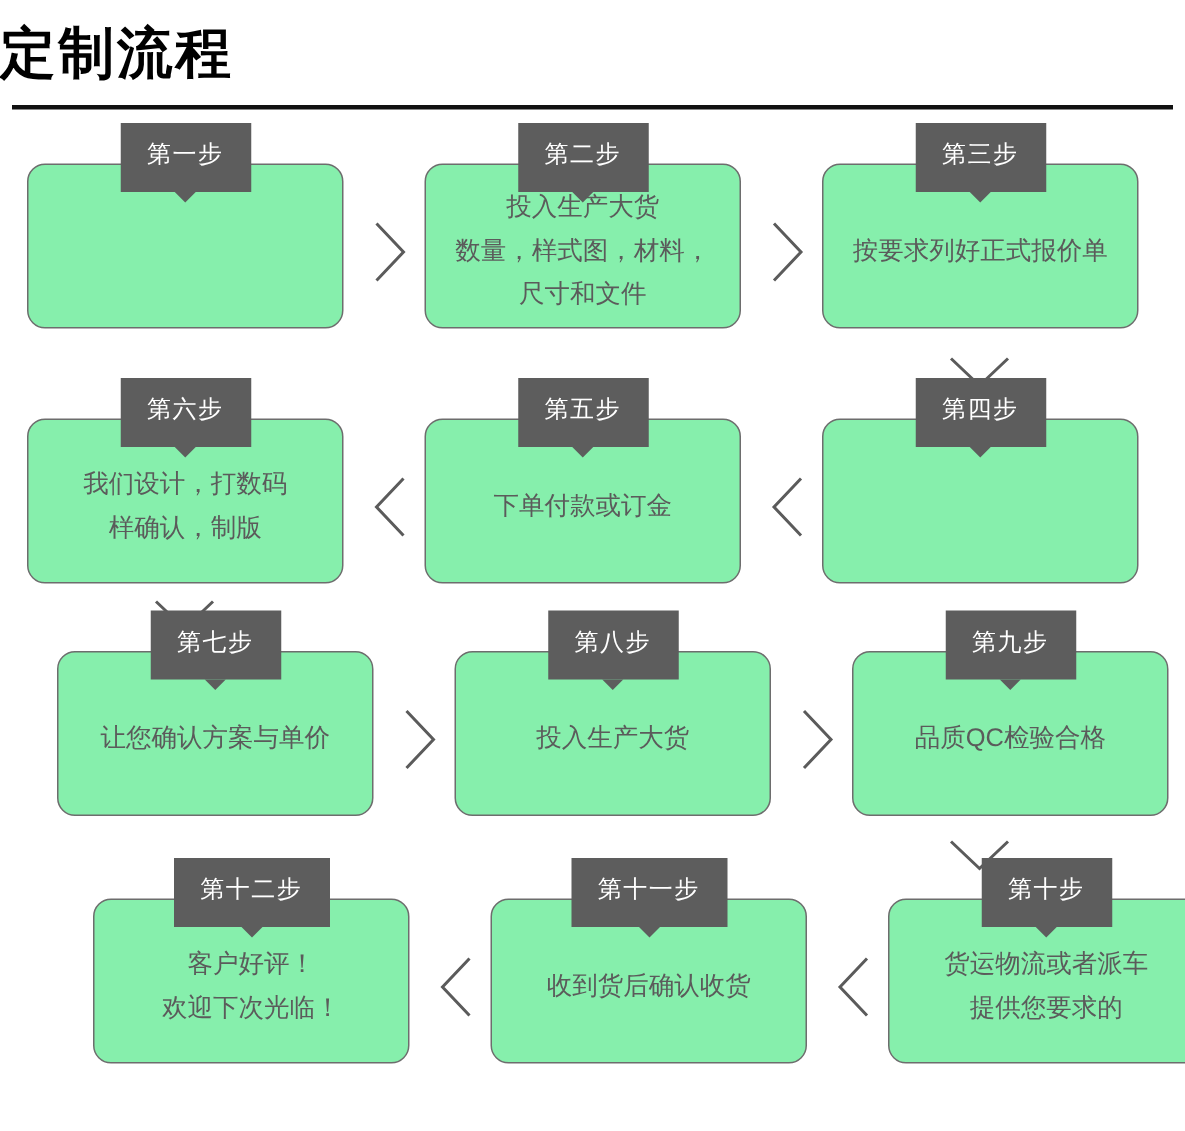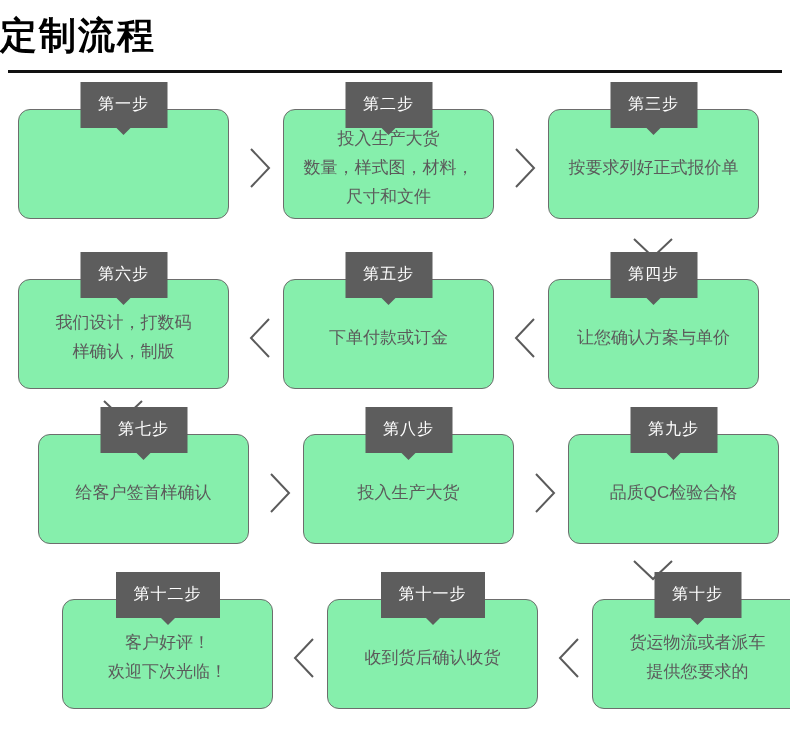--- a/index.html
+++ b/index.html
@@ -219,40 +219,37 @@
       <svg viewBox="0 0 34 46">
           <path d="M26 4 L8 23 L26 42" fill="none" stroke="#5b5b5b" stroke-width="2"></path>
         </svg>
     </div>
 
     <div class="card col-3">
       <div class="badge">
         <span>第四步</span>
         <span class="tail"></span>
       </div>
-      <div class="card-text">
-        <span class="line">让您确认方案与单价</span>
-      </div>
     </div>
   </div>
 
   <div class="chev-v" style="left:98px; top:322px;">
     <svg viewBox="0 0 50 30">
         <path d="M6 6 L25 24 L44 6" fill="none" stroke="#5b5b5b" stroke-width="2"></path>
       </svg>
   </div>
 
   <div class="row row-3">
     <div class="card col-1">
       <div class="badge">
         <span>第七步</span>
         <span class="tail"></span>
       </div>
       <div class="card-text">
-        <span class="line">给客户签首样确认</span>
+        <span class="line">让您确认方案与单价</span>
       </div>
     </div>
 
     <div class="chev chev-h-1">
       <svg viewBox="0 0 34 46">
           <path d="M8 4 L26 23 L8 42" fill="none" stroke="#5b5b5b" stroke-width="2"></path>
         </svg>
     </div>
 
     <div class="card col-2">

